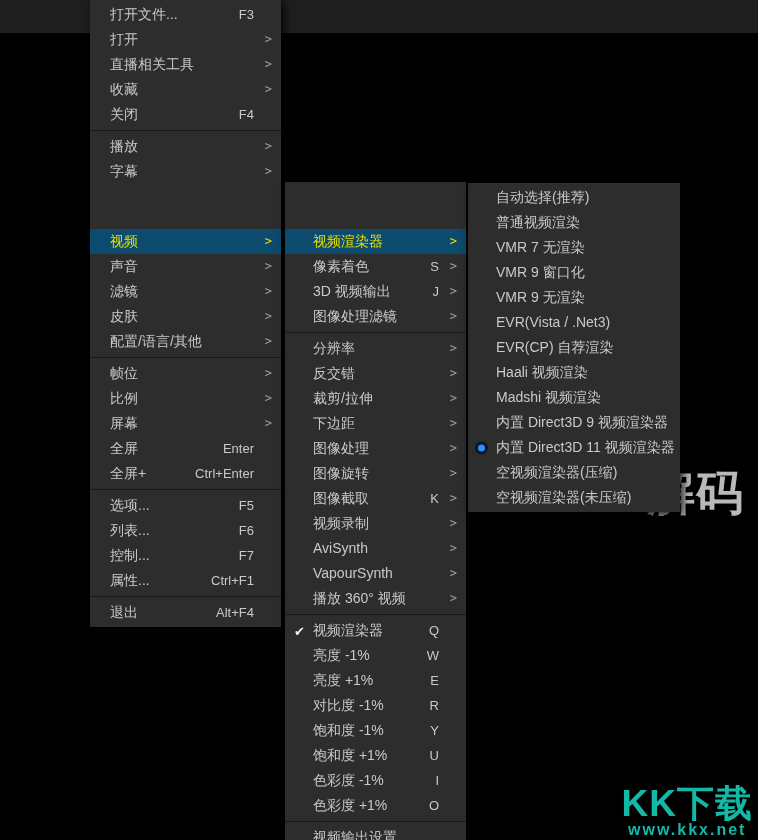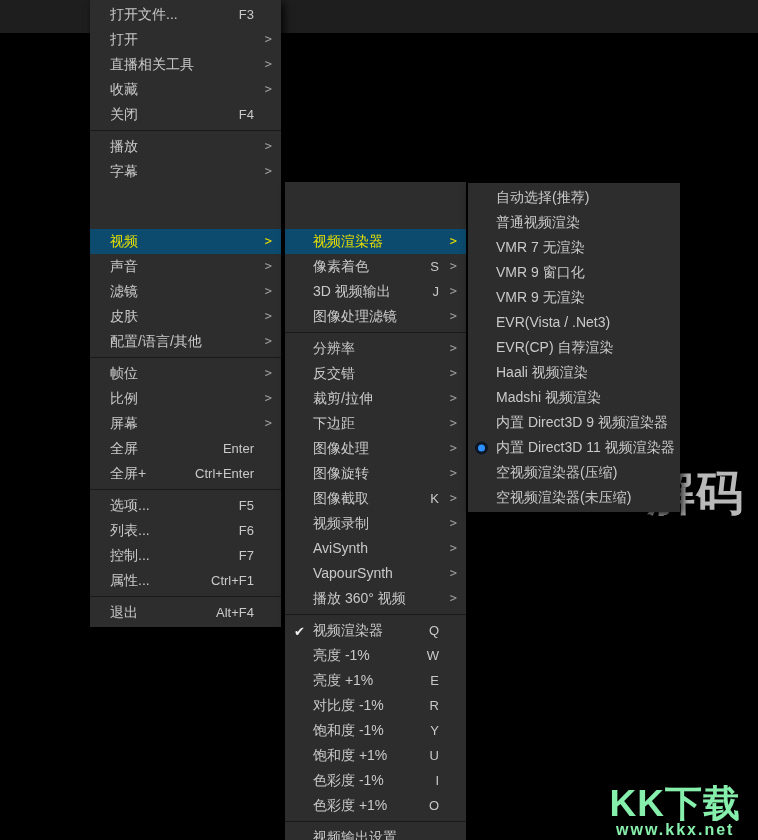--- a/index.html
+++ b/index.html
@@ -15,22 +15,22 @@
   }
   
   .bgtext{
     position:absolute;left:648px;top:462px;z-index:2;
     font-size:47px;font-weight:bold;color:#b9b9b9;
     text-shadow:0 2px 3px rgba(0,0,0,.9);
     letter-spacing:1px;white-space:nowrap;
   }
   
   .watermark{
-    position:absolute;right:17px;bottom:2px;z-index:2;text-align:center;
-    color:#86efac;user-select:none;line-height:1;
+    position:absolute;right:5px;bottom:2px;z-index:2;text-align:center;
+    color:#14b8a6;user-select:none;line-height:1;
   }
   .watermark .wm-title{font-size:37px;font-weight:bold;letter-spacing:1px;}
   .watermark .wm-url{font-size:16px;font-weight:bold;letter-spacing:2px;}
   
   .menu{
     position:absolute;z-index:10;background:#2d2d2d;
     padding:2px 0;box-sizing:border-box;
     box-shadow:3px 3px 8px rgba(0,0,0,.85);
   }
   #menu-main {left:90px; top:0px;  width:191px;}

